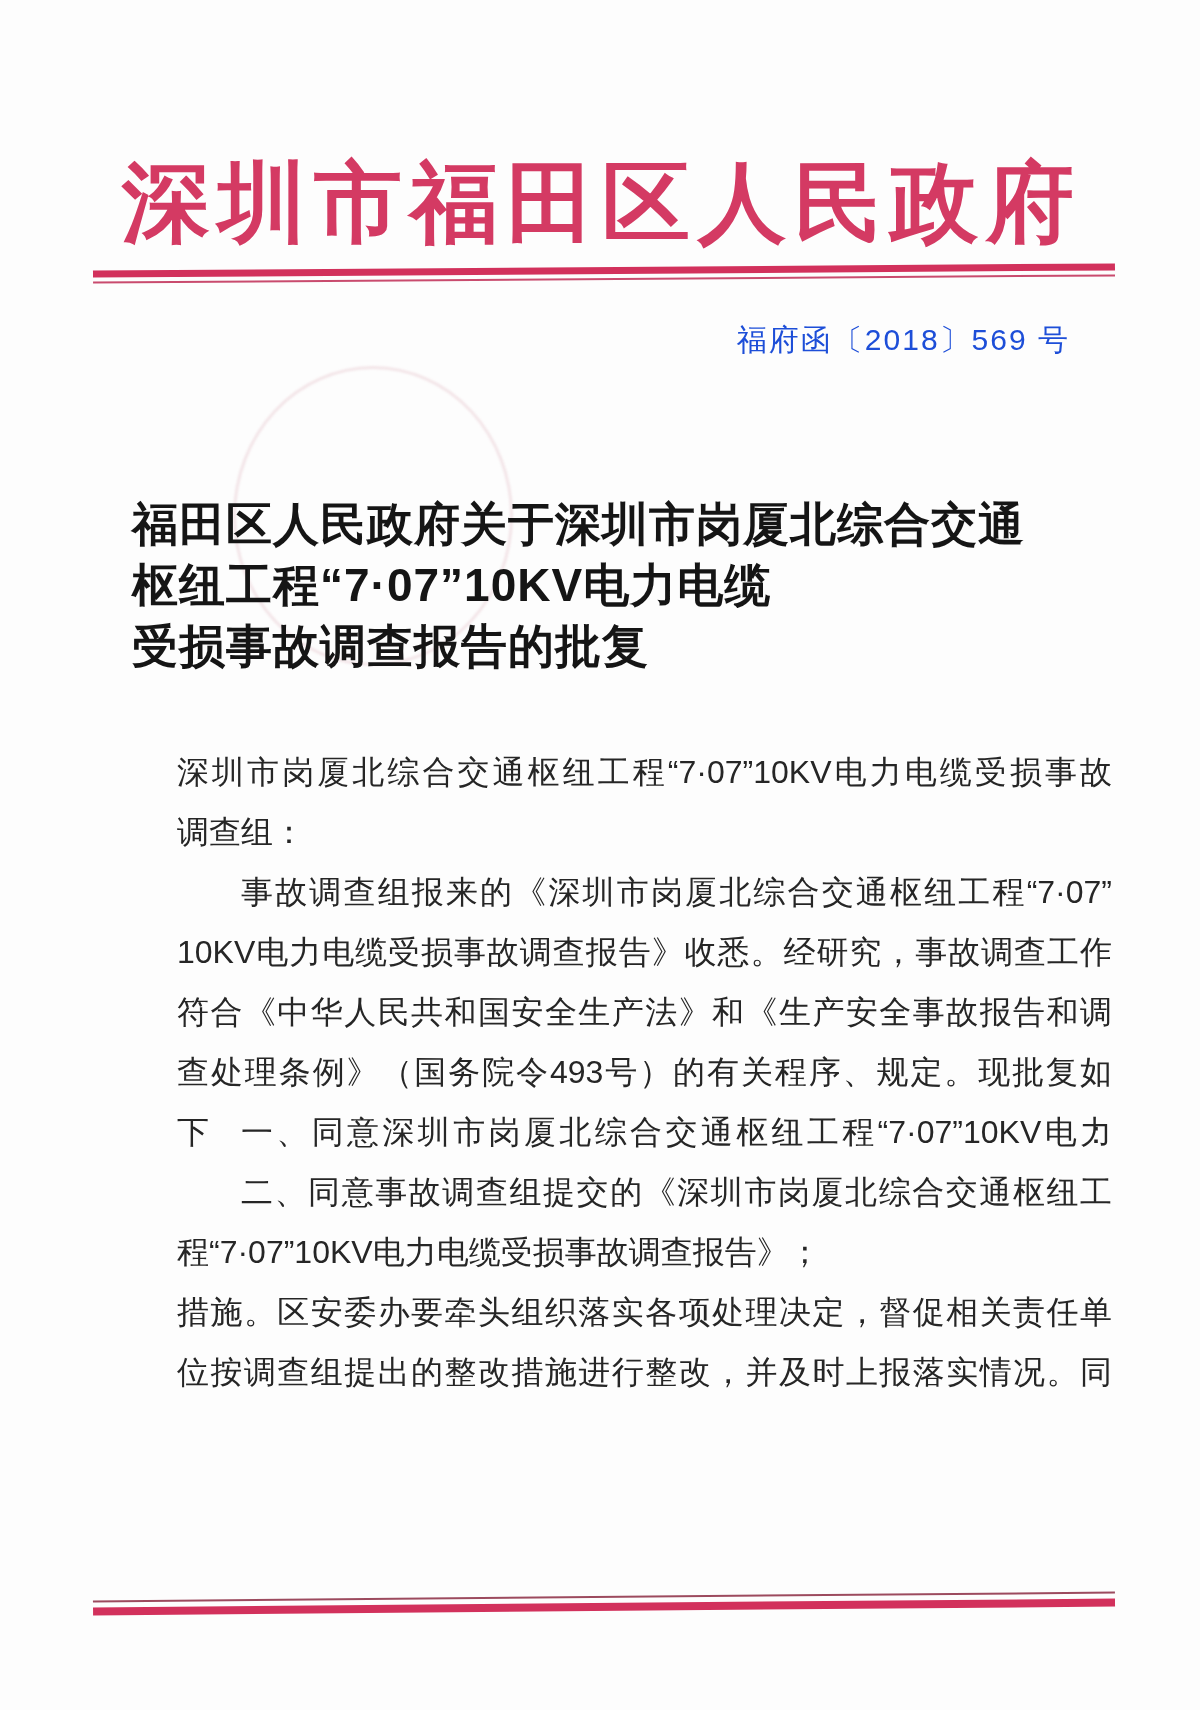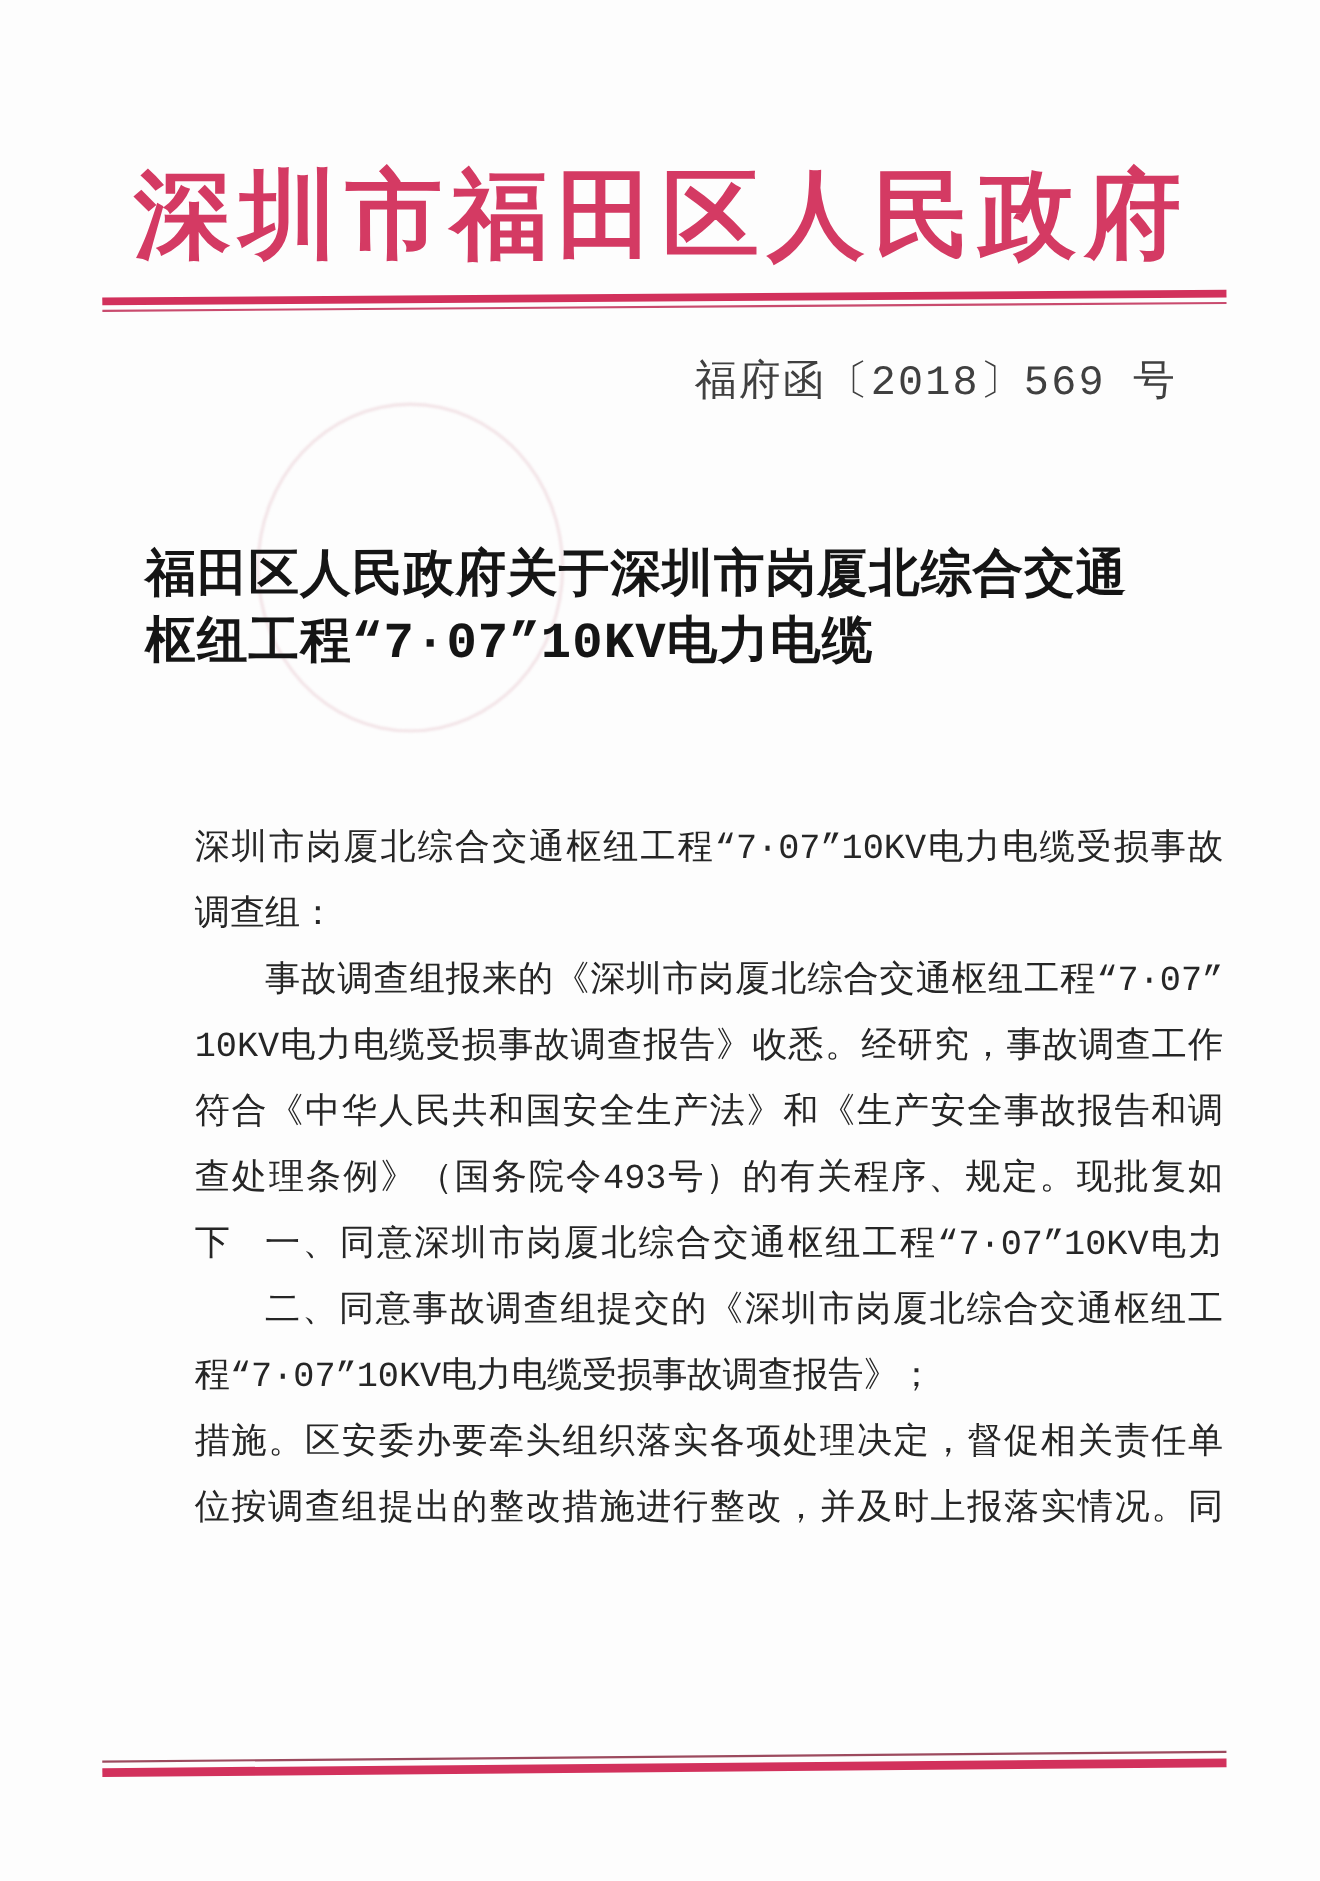--- a/index.html
+++ b/index.html
@@ -2,21 +2,21 @@
 <html><head>
 <meta charset="utf-8">
 <style>
   html, body { margin: 0; padding: 0; background: #ffffff; }
   .page {
     position: relative;
     width: 1200px;
     height: 1710px;
     background: #fdfdfd;
     overflow: hidden;
-    font-family: Liberation Mono, monospace;
+    font-family: Liberation Sans, sans-serif;
   }
 
   
   .masthead {
     position: absolute;
     top: 150px;
     left: 122px;
     width: 990px;
     font-size: 88px;
     line-height: 106px;
@@ -32,23 +32,23 @@
   .rule-header .rule-thick { height: 7px; background: #d2315c; }
   .rule-header .rule-thin  { height: 2px; background: #c94b6e; margin-top: 4px; }
   .rule-footer { top: 1596px; transform: rotate(-0.5deg); }
   .rule-footer .rule-thin  { height: 2px; background: #9c4a5e; }
   .rule-footer .rule-thick { height: 8px; background: #d2315c; margin-top: 5px; }
 
   .doc-number {
     position: absolute;
     top: 320px;
     right: 130px;
-    font-size: 38px;
+    font-size: 30px;
     letter-spacing: 2px;
-    color: #404040;
+    color: #1d4ed8;
     white-space: nowrap;
     text-align: right;
   }
 
   
   .seal {
     position: absolute;
     left: 233px;
     top: 366px;
     width: 274px;
@@ -100,20 +100,21 @@
     <div class="rule-thin"></div>
   </div>
 
   <div class="doc-number">福府函〔2018〕569 号</div>
 
   <div class="seal"></div>
 
   <div class="title">
     <div class="title-line">福田区人民政府关于深圳市岗厦北综合交通</div>
     <div class="title-line">枢纽工程“7·07”10KV电力电缆</div>
+    <div class="title-line">受损事故调查报告的批复</div>
   </div>
 
   <div class="doc-body">
     <div class="line full">深圳市岗厦北综合交通枢纽工程“7·07”10KV电力电缆受损事故</div>
     <div class="line end">调查组：</div>
     <div class="line full indent">事故调查组报来的《深圳市岗厦北综合交通枢纽工程“7·07”</div>
     <div class="line full">10KV电力电缆受损事故调查报告》收悉。经研究，事故调查工作</div>
     <div class="line full">符合《中华人民共和国安全生产法》和《生产安全事故报告和调</div>
     <div class="line full">查处理条例》（国务院令493号）的有关程序、规定。现批复如下：</div>
     <div class="line full indent">一、同意深圳市岗厦北综合交通枢纽工程“7·07”10KV电力</div>

